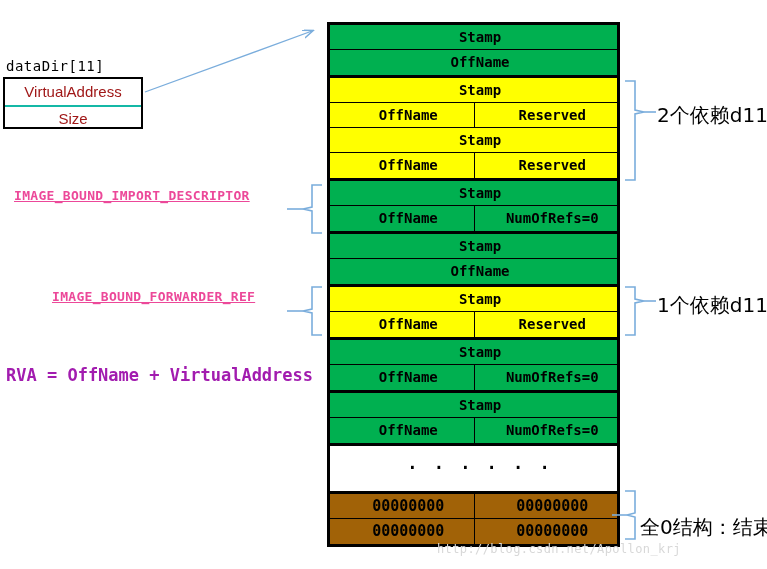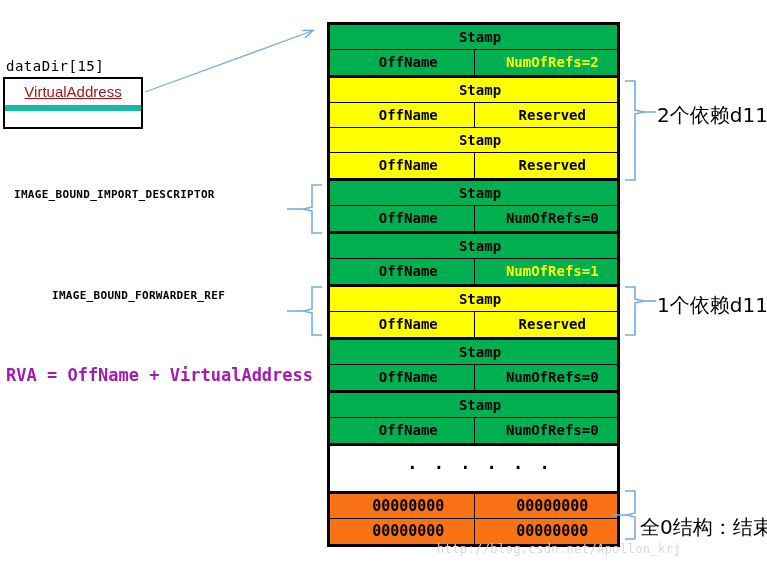--- a/index.html
+++ b/index.html
@@ -24,42 +24,42 @@
     background:#fff;
     box-sizing:border-box;
   }
   #datadir-box .ddrow{
     height:24px;line-height:24px;
     text-align:center;
     color:#a01818;
     font-family:"Liberation Sans",sans-serif;
     font-size:15px;
   }
-  #datadir-box .ddrow.first{border-bottom:6px solid #14b8a6;height:26px;line-height:26px;text-decoration:underline;}
+  #datadir-box .ddrow.first{border-bottom:2px solid #14b8a6;height:26px;line-height:26px;}
 
   
   #bound-table{
     position:absolute;left:327px;top:22px;
     width:293px;
     border:3px solid #000;
     box-sizing:border-box;
     background:#fff;
   }
   .blk{border-bottom:3px solid #000;}
   .blk:last-child{border-bottom:none;}
   .row{
     height:25px;line-height:25px;
     display:flex;
     border-bottom:1px solid #000;
     box-sizing:border-box;
   }
   .row:last-child{border-bottom:none;}
   .row.green{background:#00b050;}
   .row.yellow{background:#ffff00;}
-  .row.red{background:#f97316;}
+  .row.red{background:#a16207;}
   .row.white{background:#ffffff;}
   .cell{
     flex:1 1 50%;
     text-align:center;
     font-family:"DejaVu Sans Mono",monospace;
     font-size:14px;
     font-weight:bold;
     color:#000;
     box-sizing:border-box;
     overflow:hidden;
@@ -70,25 +70,26 @@
   .cell.full{flex:1 1 100%;}
   .cell.hl{color:#ffff00;}
   .row.dots{height:45px;line-height:45px;}
   .row.dots .cell{font-size:17px;letter-spacing:3px;}
   .row.red .cell{font-size:15px;}
 
   
   .side-label{
     position:absolute;
     font-family:"DejaVu Sans Mono",monospace;
-    font-size:11px;
+    font-size:13px;
     font-weight:bold;
-    color:#000000;
+    color:#ec4899;
     white-space:nowrap;
     letter-spacing:0.3px;
+    text-decoration:underline;
   }
   #lbl-bid{left:14px;top:188px;}
   #lbl-bfr{left:52px;top:289px;}
   #rva-formula{
     position:absolute;left:6px;top:365px;
     font-family:"DejaVu Sans Mono",monospace;
     font-size:17px;font-weight:bold;
     color:#a21caf;white-space:nowrap;
   }
 
@@ -117,34 +118,34 @@
   
   #overlay{
     position:absolute;left:0;top:0;
     width:767px;height:569px;
     pointer-events:none;
   }
 </style>
 </head>
 <body>
 
-<div id="datadir-label">dataDir[15]</div>
+<div id="datadir-label">dataDir[11]</div>
 
 <div id="datadir-box">
   <div class="ddrow first">VirtualAddress</div>
+  <div class="ddrow">Size</div>
 </div>
 
 <div id="bound-table">
     <div class="blk">
       <div class="row green">
         <div class="cell full">Stamp</div>
       </div>
       <div class="row green">
         <div class="cell">OffName</div>
-        <div class="cell divider hl">NumOfRefs=2</div>
       </div>
     </div>
     <div class="blk">
       <div class="row yellow">
         <div class="cell full">Stamp</div>
       </div>
       <div class="row yellow">
         <div class="cell">OffName</div>
         <div class="cell divider">Reserved</div>
       </div>
@@ -164,21 +165,20 @@
         <div class="cell">OffName</div>
         <div class="cell divider">NumOfRefs=0</div>
       </div>
     </div>
     <div class="blk">
       <div class="row green">
         <div class="cell full">Stamp</div>
       </div>
       <div class="row green">
         <div class="cell">OffName</div>
-        <div class="cell divider hl">NumOfRefs=1</div>
       </div>
     </div>
     <div class="blk">
       <div class="row yellow">
         <div class="cell full">Stamp</div>
       </div>
       <div class="row yellow">
         <div class="cell">OffName</div>
         <div class="cell divider">Reserved</div>
       </div>

